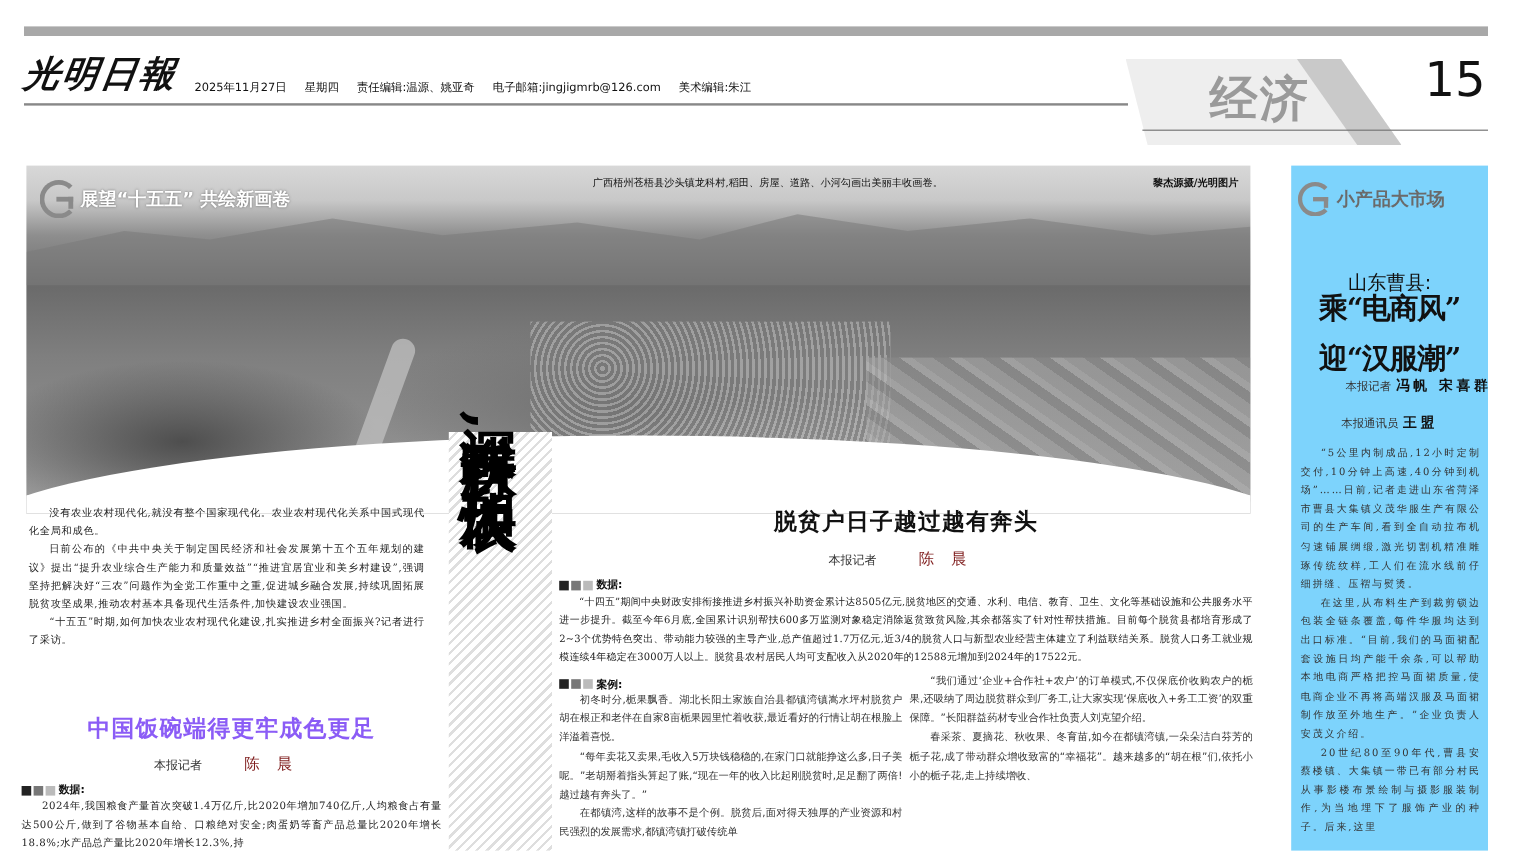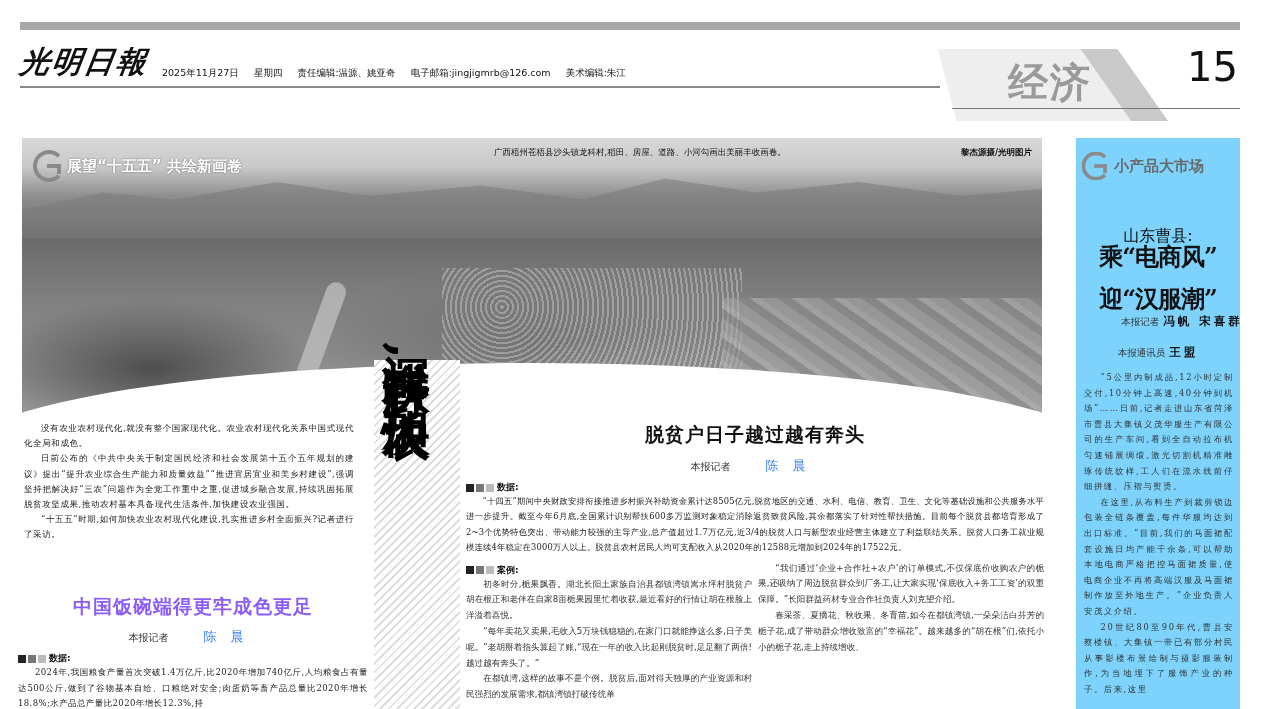--- a/index.html
+++ b/index.html
@@ -54,21 +54,21 @@
     background: repeating-linear-gradient(135deg, #fff 0 4px, #dedede 4px 6px); }
   .vtitle { position: absolute; left: 378px; top: 318px; width: 60px; font-family: "DejaVu Serif", serif; font-weight: bold; font-size: 48px; line-height: 62px; color: #000; text-align: center; writing-mode: vertical-rl; letter-spacing: 6px; }
 
   
   .intro { position: absolute; left: 24px; top: 421px; width: 330px; font-size: 8.5px; line-height: 15.2px; color: #222; letter-spacing: 0.6px; }
   .intro p { text-indent: 2em; text-align: justify; }
 
   .art-left { position: absolute; left: 18px; top: 594px; width: 350px; }
   .headline-1 { text-align: center; font-weight: bold; font-size: 19px; letter-spacing: 1px; color: #8b5cf6; }
   .byline { text-align: center; font-size: 10px; color: #333; margin-top: 8px; }
-  .byline .who { font-size: 13px; letter-spacing: 14px; margin-left: 12px; color: #3b82f6; padding-left: 20px; }
+  .byline .who { font-size: 13px; letter-spacing: 14px; margin-left: 12px; color: #7f1d1d; padding-left: 20px; }
   .data-tag { display: flex; align-items: center; margin-top: 6px; font-family: "DejaVu Sans", sans-serif; font-weight: bold; font-size: 9px; color: #111; }
   .sq { width: 8px; height: 8px; margin-right: 2px; }
   .sq.s1 { background: #222; } .sq.s2 { background: #777; } .sq.s3 { background: #bbb; margin-right: 3px; }
   .body-text { font-size: 8.5px; line-height: 15.5px; color: #222; text-indent: 2em; text-align: justify; letter-spacing: 0.4px; }
 
   
   .art-center { position: absolute; left: 466px; top: 418px; width: 578px; }
   .headline-2 { text-align: center; font-weight: bold; font-size: 19px; letter-spacing: 1px; color: #111; margin-top: 4px; }
   .art-center .byline { margin-top: 9px; }
   .center-data { font-size: 8.3px; line-height: 15.4px; color: #222; text-indent: 2em; text-align: justify; margin-top: 0; letter-spacing: 0.2px; }

